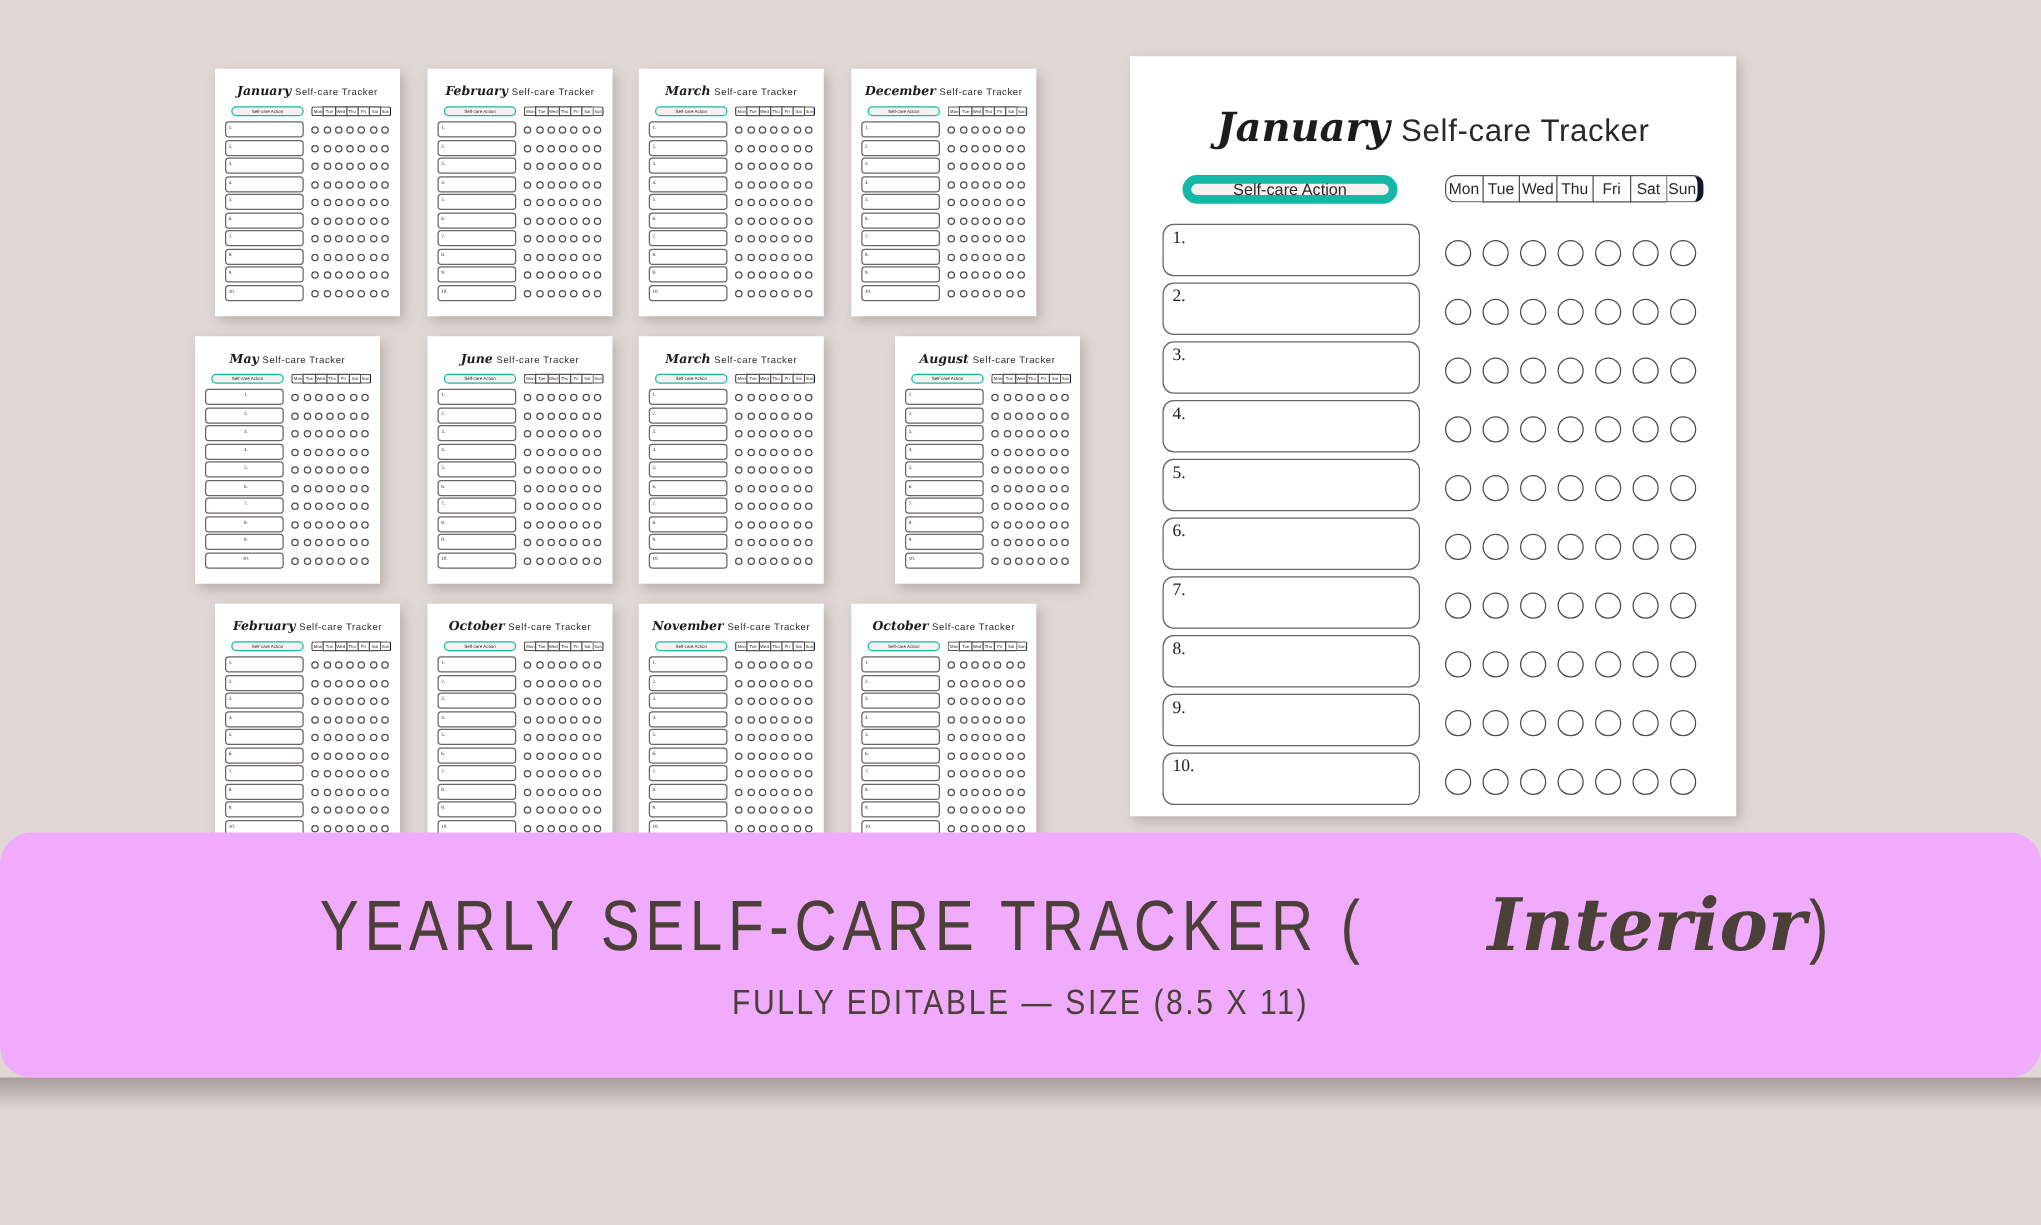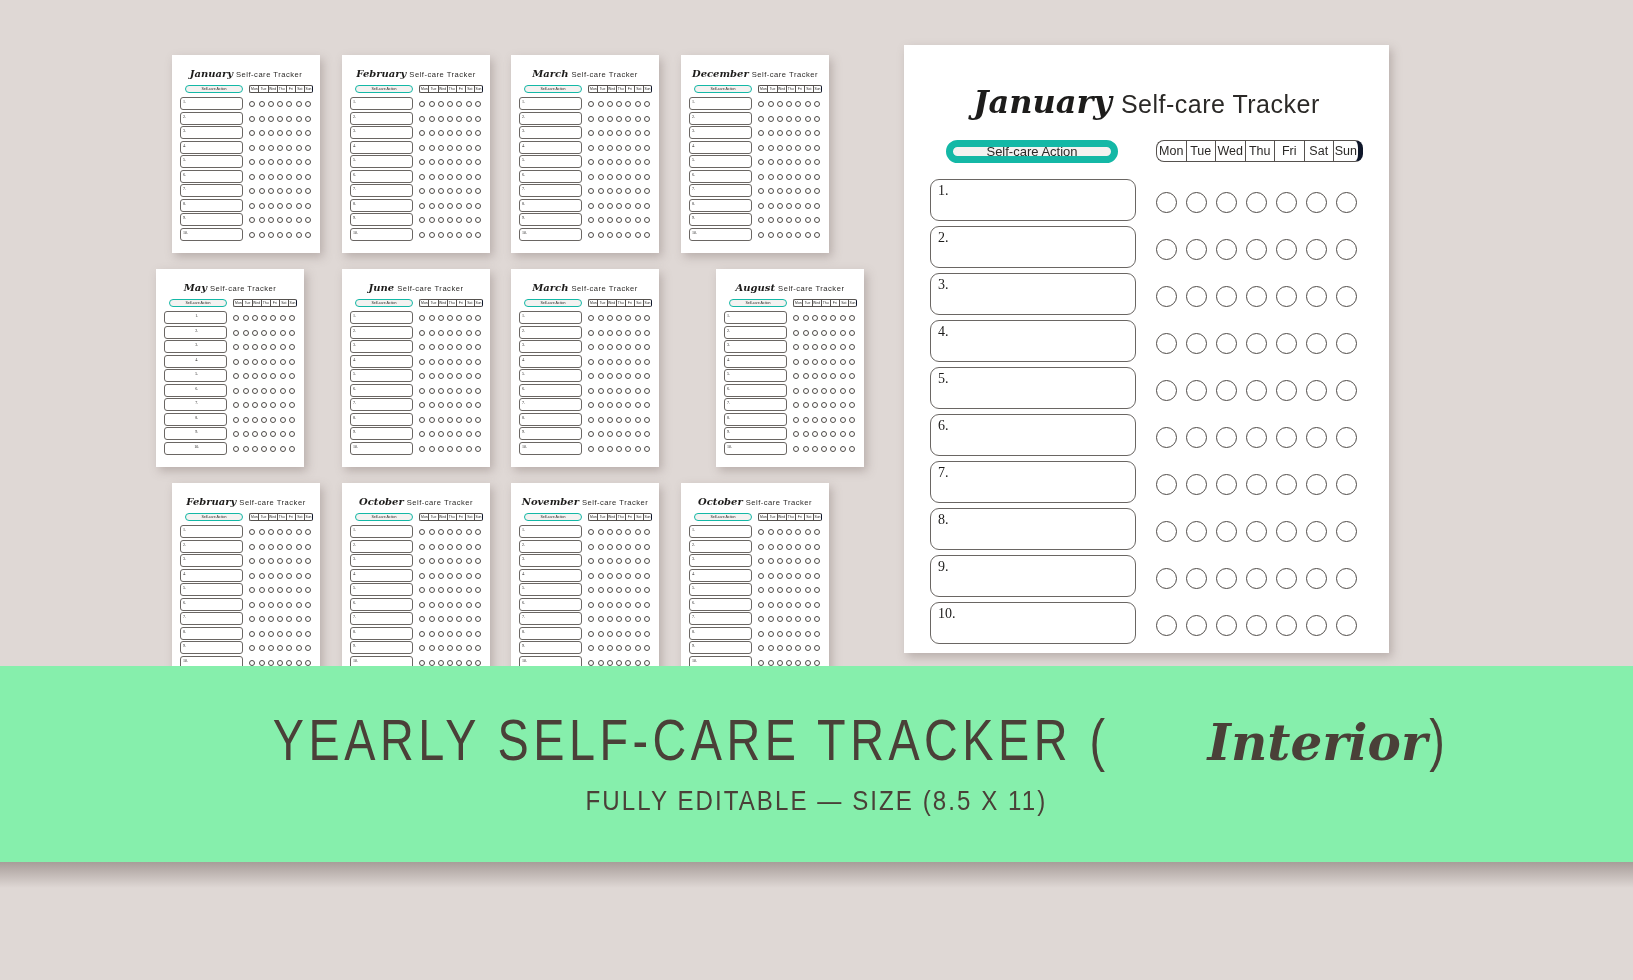--- a/index.html
+++ b/index.html
@@ -7,41 +7,42 @@
     width:1633px;height:980px;overflow:hidden;
     font-family:"DejaVu Sans", sans-serif;
     background:#dfd8d5;
     position:relative;
   }
   #stage{position:absolute;inset:0;background:#dfd8d5;}
 
   
   #banner{
     position:absolute;left:0;right:0;top:666px;height:196px;
-    background:#86efac;
+    background:#f0abfc;
     display:flex;flex-direction:column;align-items:center;justify-content:center;
     z-index:5;
+    border-radius:25px;
   }
   #banner-shadow{
     position:absolute;left:0;right:0;top:862px;height:26px;z-index:4;
     background:linear-gradient(to bottom,rgba(90,75,70,.42),rgba(90,75,70,0));
   }
   .title-line{
     display:flex;align-items:baseline;justify-content:center;
     color:#4a4038;white-space:nowrap;
   }
   .title-main{
     font-family:"Liberation Sans", sans-serif;
     font-size:57px;font-weight:400;letter-spacing:5.5px;
     transform:scaleX(.82);transform-origin:center;
     line-height:1;
   }
   .title-script{
     font-family:"DejaVu Serif", serif;
-    font-style:italic;font-weight:700;font-size:50px;letter-spacing:0px;
+    font-style:italic;font-weight:700;font-size:58px;letter-spacing:0px;
     margin-left:6px;line-height:1;
   }
   .subtitle{
     margin-top:16px;
     font-family:"Liberation Sans", sans-serif;
     font-size:28px;letter-spacing:2.4px;color:#4a4038;
     transform:scaleX(.86);transform-origin:center;white-space:nowrap;
   }
 
   

